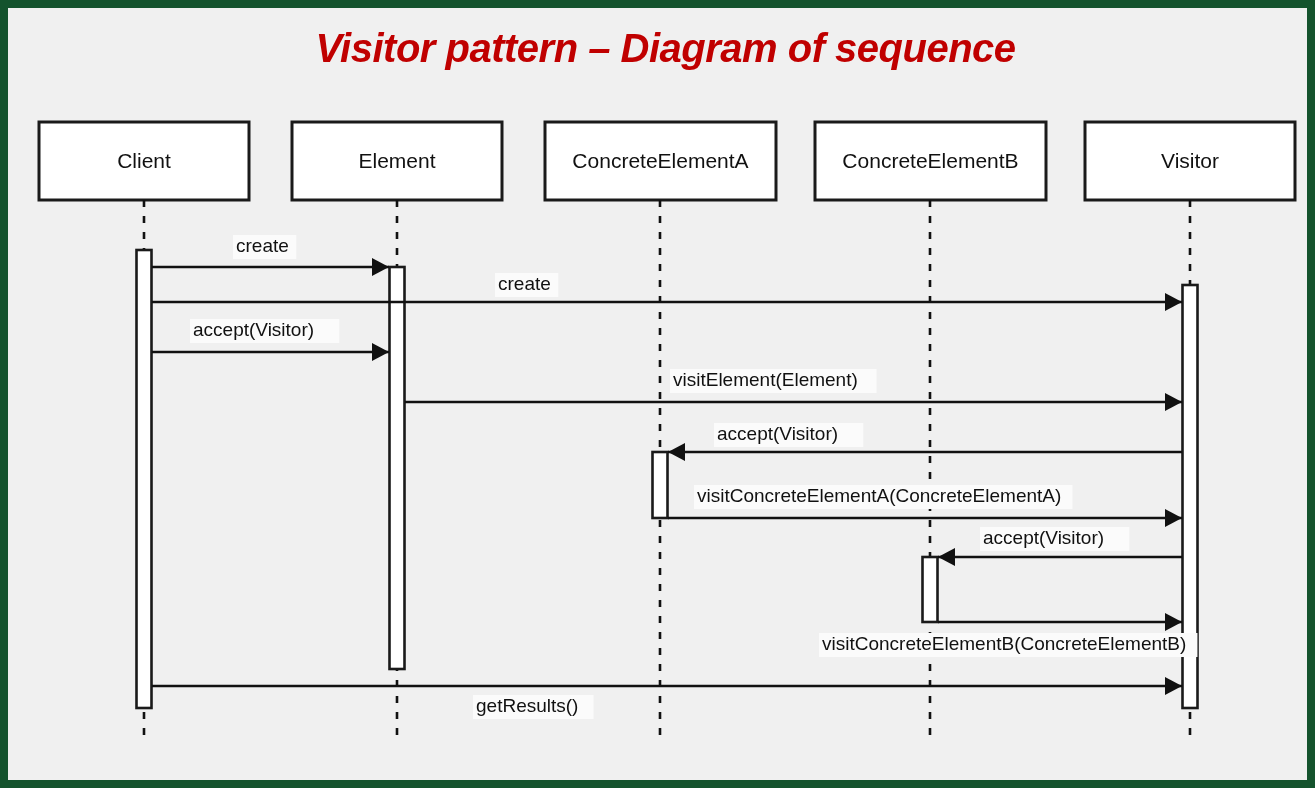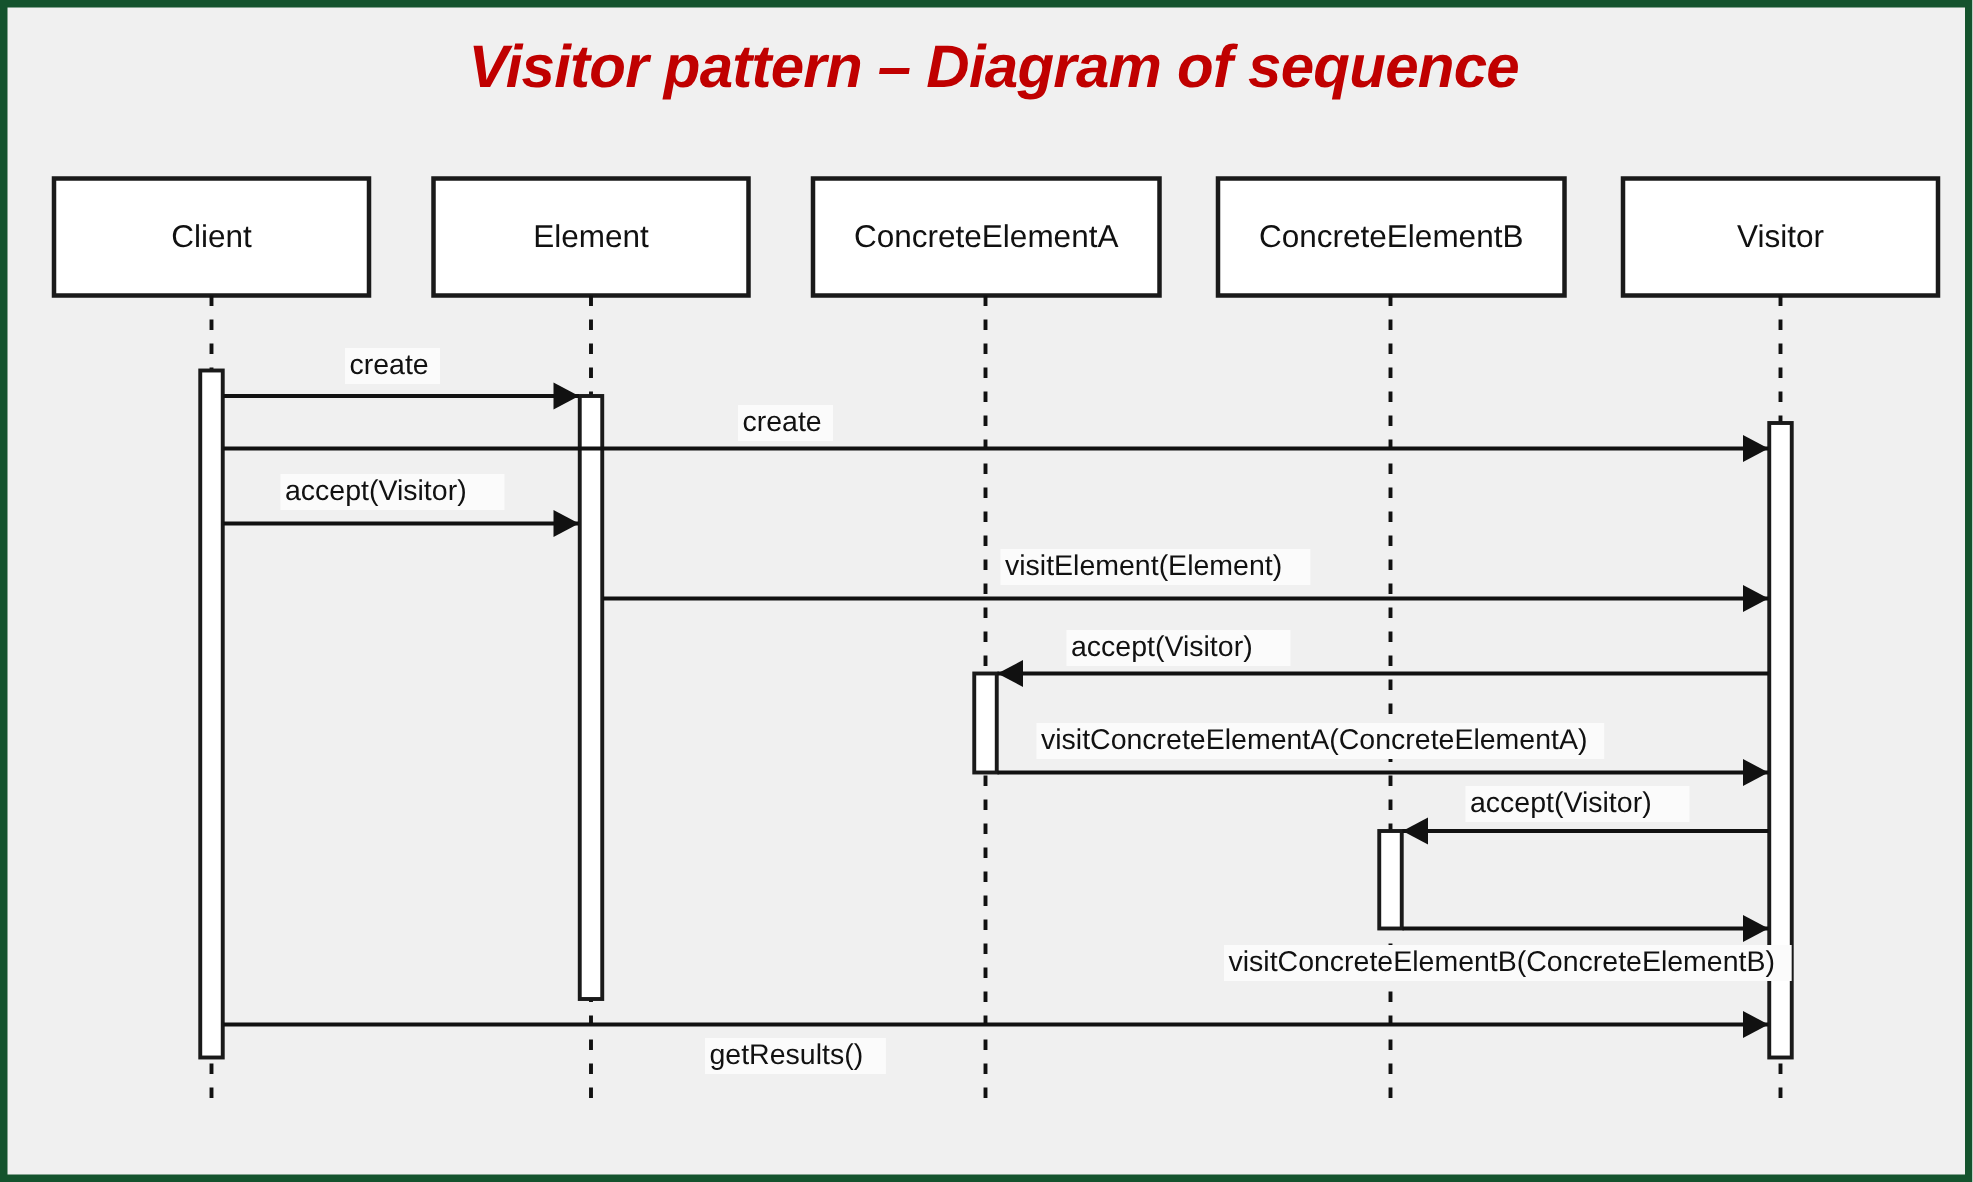--- a/index.html
+++ b/index.html
@@ -5,21 +5,21 @@
   html, body {
     margin: 0;
     padding: 0;
     background: #ffffff;
   }
   #slide {
     position: relative;
     width: 1315px;
     height: 788px;
     box-sizing: border-box;
-    border: 5px solid #14532d;
+    border: 8px solid #14532d;
     background: #f0f0f0;
     font-family: "Liberation Sans", sans-serif;
     overflow: hidden;
   }
   #title {
     position: absolute;
     left: 0;
     top: 18px;
     width: 1315px;
     text-align: center;

